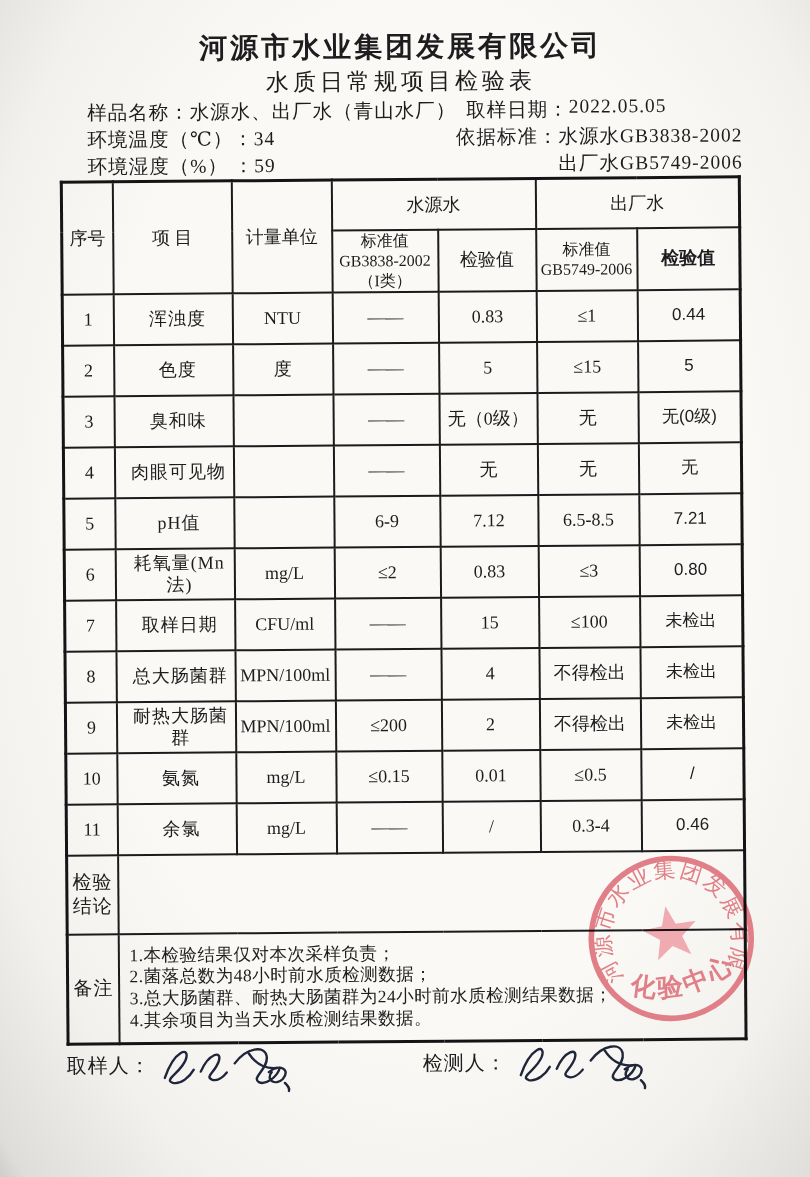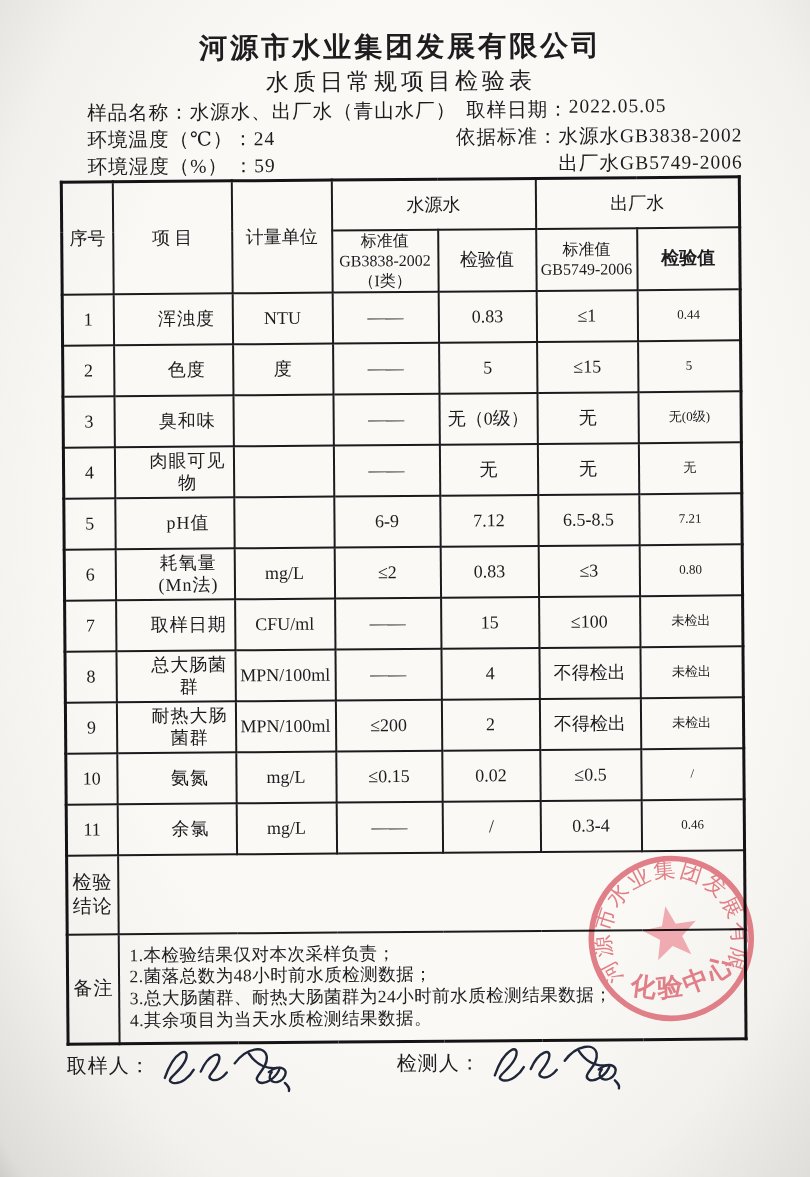--- a/index.html
+++ b/index.html
@@ -45,33 +45,33 @@
     line-height: 1.25;
   }
   table.main { border: 3px solid #141416; }
   .hr1 { height: 50px; }
   .hr2 { height: 57px; }
   tr.body-row { height: 51px; }
   tr.concl-row { height: 79px; }
   tr.remark-row { height: 110px; }
   .pre { white-space: pre-line; }
   .std-small { font-size: 16px; line-height: 1.18; }
-  .c-item { text-align: center; padding-left: 27px; letter-spacing: 1px; }
-  .c-fac-val { font-weight: bold; font-family: Liberation Serif, serif; font-size: 13px; }
+  .c-item { text-align: center; padding-left: 9px; letter-spacing: 1px; }
+  .c-fac-val { font-weight: bold; font-family: Liberation Sans, sans-serif; font-size: 17px; }
   .u { text-underline-offset: 4px; }
   .remark-cell { text-align: left !important; padding: 6px 10px; font-size: 17.5px; line-height: 1.45; letter-spacing: 0.5px; }
   .concl-label { font-size: 19px; letter-spacing: 1px; margin-top: 8px; }
   
   .sig-row {
     position: absolute; top: 1038px; left: 63px; width: 683px;
     display: flex; align-items: flex-start;
     font-size: 20px; letter-spacing: 1px;
   }
   .sig-label { padding-top: 12px; text-align: center; }
-  .sig-label.second { margin-left: 90px; font-family: Liberation Serif, serif; }
+  .sig-label.second { margin-left: 116px; font-family: Liberation Serif, serif; }
   .sig-svg { margin-left: 6px; }
   
   .stamp {
     position: absolute; left: 566px; top: 838px; width: 205px; height: 205px;
     opacity: 0.85; mix-blend-mode: multiply; pointer-events: none;
   }
 </style>
 </head>
 <body>
 
@@ -81,21 +81,21 @@
   <div class="report-title">水质日常规项目检验表</div>
 
   <div class="info info-line1">
     <span>样品名称：</span>
       <span>水源水、出厂水（青山水厂）</span>
       <span class="gap"></span>
       <span>取样日期：</span>
       <span>2022.05.05</span>
   </div>
   <div class="info info-line2">
-    <span><span>环境温度（℃）：</span><span>24</span></span>
+    <span><span>环境温度（℃）：</span><span>34</span></span>
     <span><span>依据标准：</span><span>水源水GB3838-2002</span></span>
   </div>
   <div class="info info-line3">
     <span><span>环境湿度（%） ：</span><span>59</span></span>
     <span>出厂水GB5749-2006</span>
   </div>
 
   <table class="main">
     <colgroup>
       <col style="width:51px">
@@ -204,21 +204,21 @@
           <td class="c-val">≤200</td>
           <td class="c-val">2</td>
           <td class="c-val">不得检出</td>
           <td class="c-fac-val">未检出</td>
         </tr>
         <tr class="body-row">
           <td class="c-no">10</td>
           <td class="c-item">氨氮</td>
           <td class="c-unit">mg/L</td>
           <td class="c-val">≤0.15</td>
-          <td class="c-val">0.02</td>
+          <td class="c-val">0.01</td>
           <td class="c-val">≤0.5</td>
           <td class="c-fac-val">/</td>
         </tr>
         <tr class="body-row">
           <td class="c-no">11</td>
           <td class="c-item">余氯</td>
           <td class="c-unit">mg/L</td>
           <td class="c-val">——</td>
           <td class="c-val">/</td>
           <td class="c-val">0.3-4</td>

